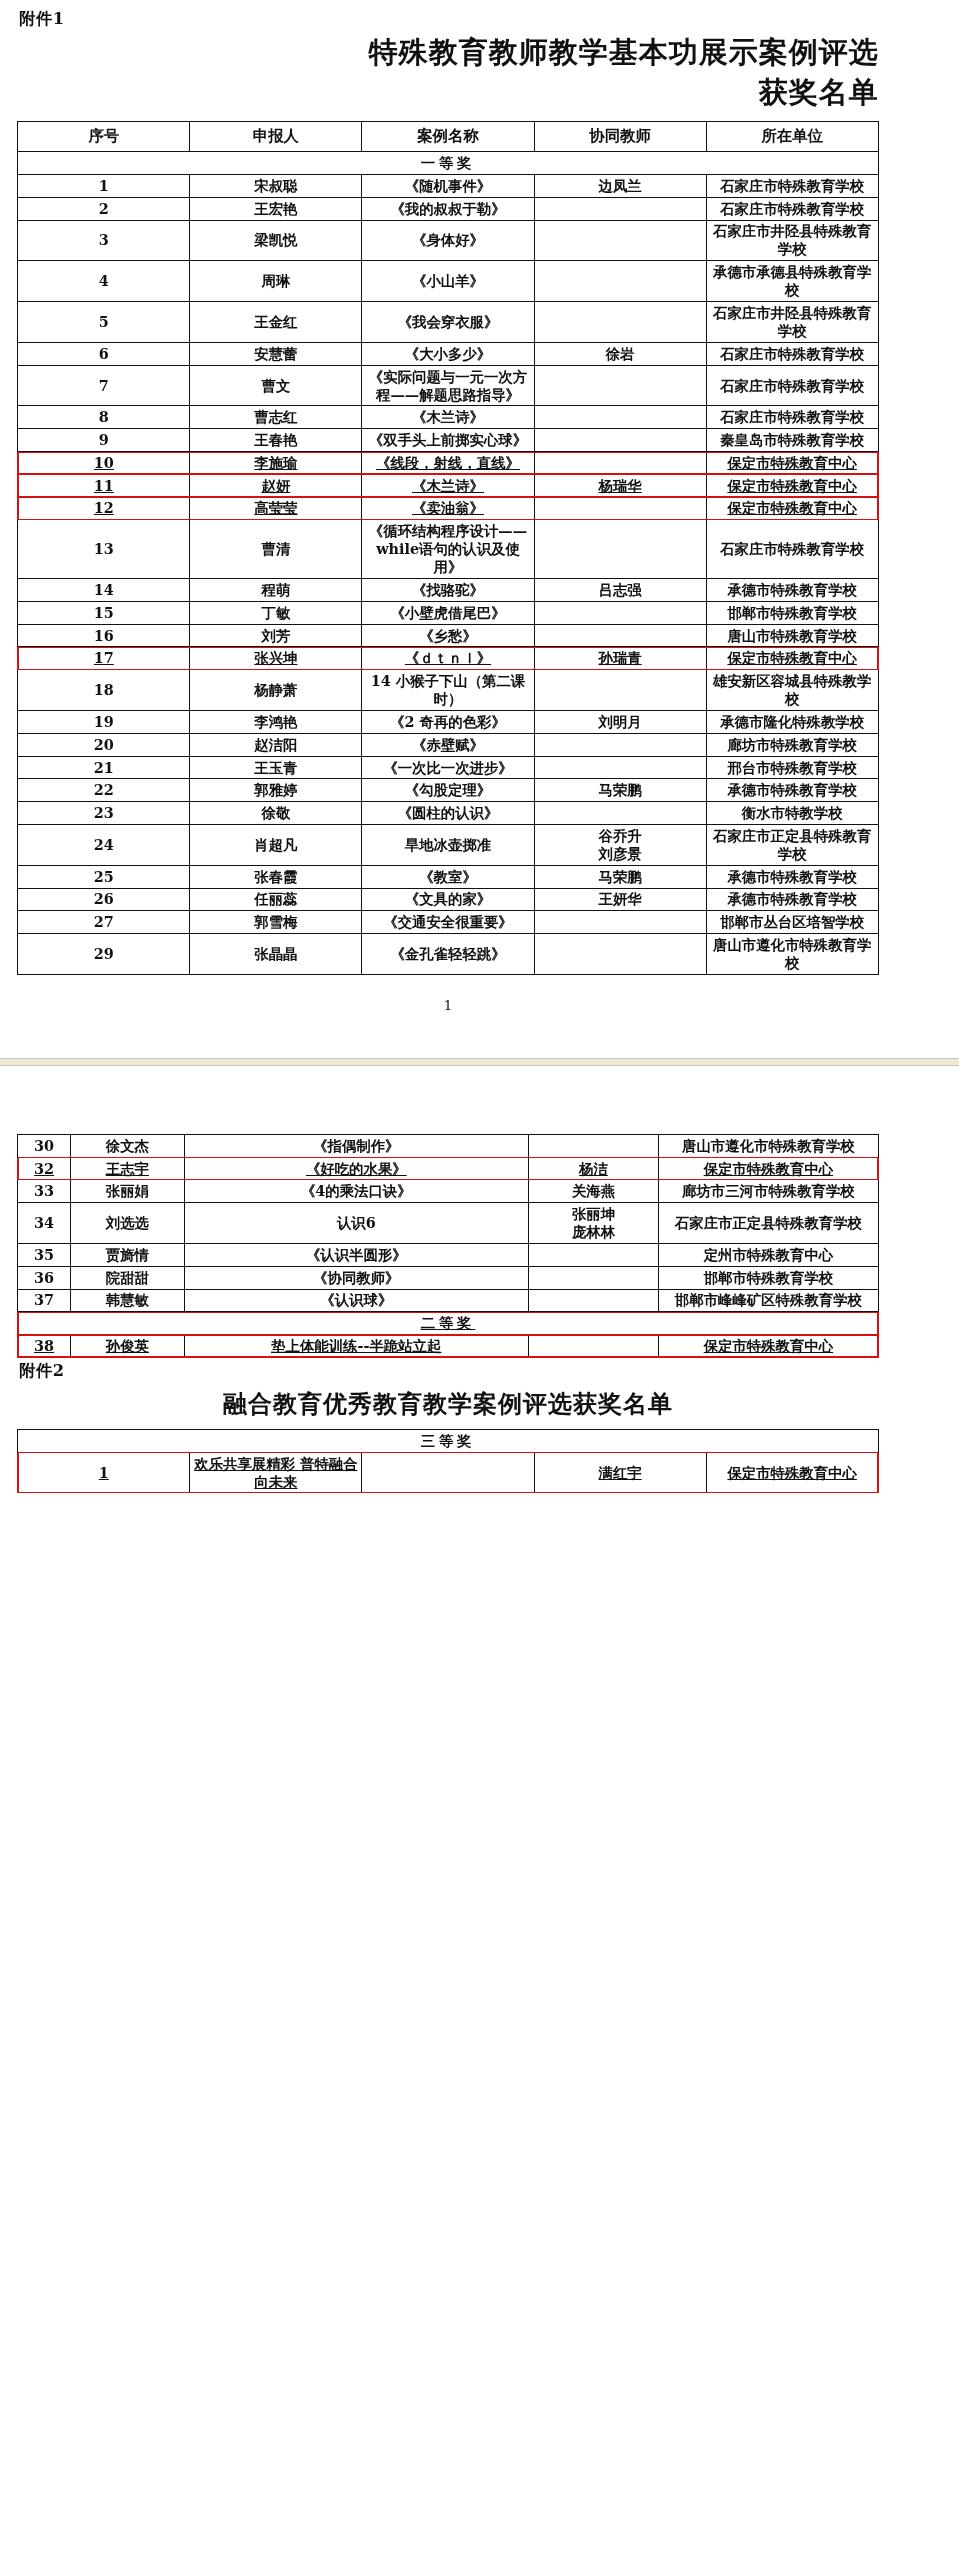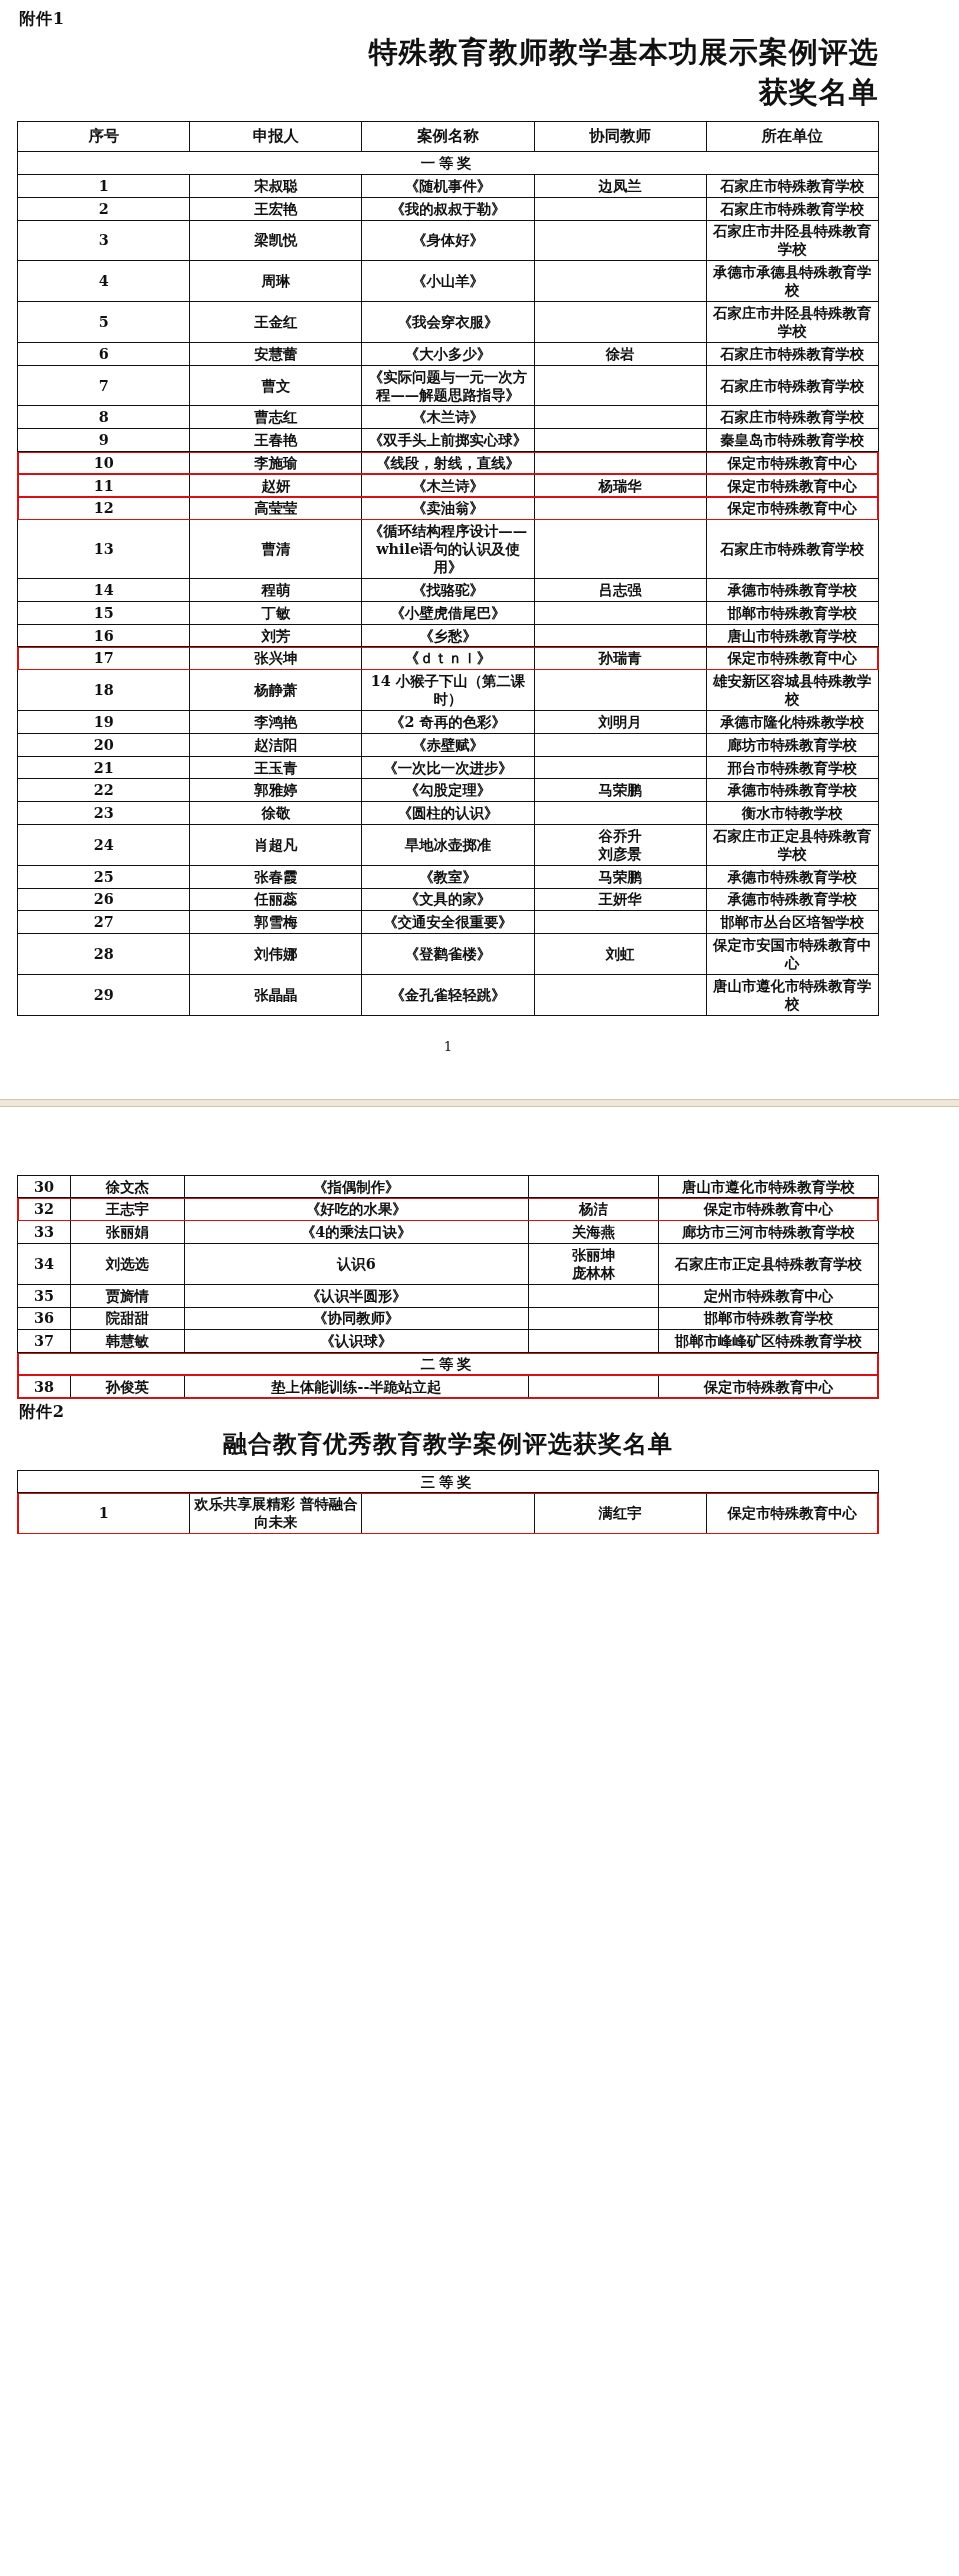--- a/index.html
+++ b/index.html
@@ -73,20 +73,21 @@
   td.c-unit  { width: 182px; margin-left: 24px; }
 
   .section-row td {
     font-size: 15.4px;
     letter-spacing: 3.8px;
     padding: 3.8px 0;
   }
   .hl {
     outline: 1.9px solid #d81010;
     outline-offset: -1.9px;
+    text-decoration: underline;
   }
   tr.hl td {
     border-top: 1.9px solid #d81010;
     border-bottom: 1.9px solid #d81010;
   }
   tr.hl td:first-child { border-left: 1.9px solid #d81010; }
   tr.hl td:last-child  { border-right: 1.9px solid #d81010; }
 
   .page-number {
     text-align: center;
@@ -319,27 +320,20 @@
           <td class="c-unit">承德市特殊教育学校</td>
         </tr>
         <tr>
           <td class="c-no">27</td>
           <td class="c-name">郭雪梅</td>
           <td class="c-case">《交通安全很重要》</td>
           <td class="c-coop"></td>
           <td class="c-unit">邯郸市丛台区培智学校</td>
         </tr>
         <tr>
-          <td class="c-no">28</td>
-          <td class="c-name">刘伟娜</td>
-          <td class="c-case">《登鹳雀楼》</td>
-          <td class="c-coop">刘虹</td>
-          <td class="c-unit">保定市安国市特殊教育中心</td>
-        </tr>
-        <tr>
           <td class="c-no">29</td>
           <td class="c-name">张晶晶</td>
           <td class="c-case">《金孔雀轻轻跳》</td>
           <td class="c-coop"></td>
           <td class="c-unit">唐山市遵化市特殊教育学校</td>
         </tr>
       </tbody>
   </table>
 
   <div class="page-number">1</div>

